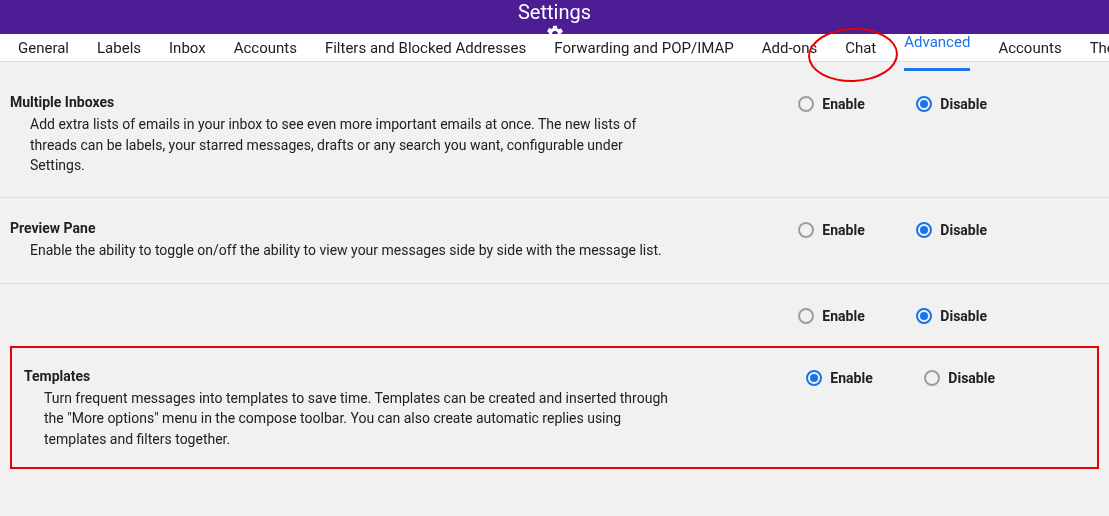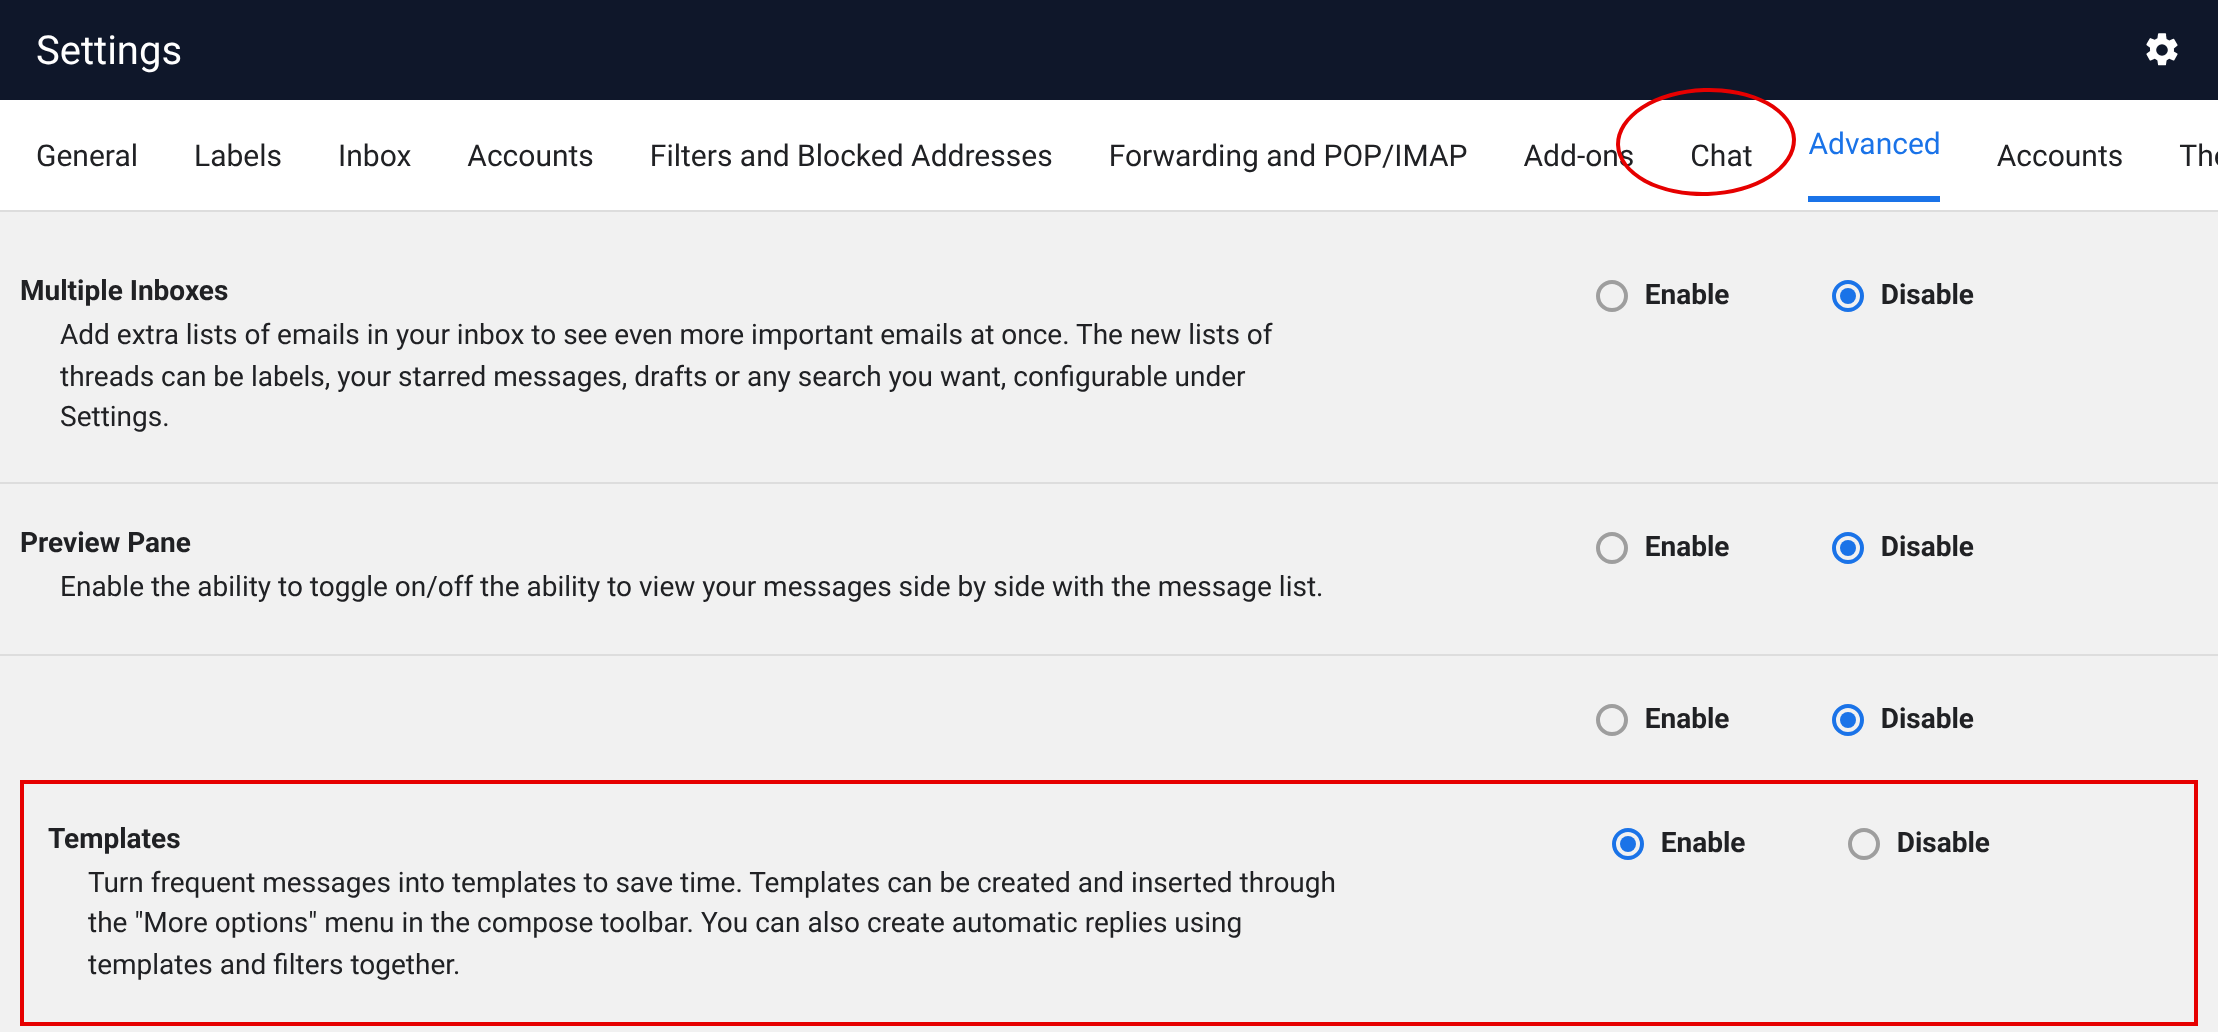--- a/index.html
+++ b/index.html
@@ -4,40 +4,41 @@
 <style>
   * { box-sizing: border-box; margin: 0; padding: 0; }
   body {
     font-family: -apple-system, BlinkMacSystemFont, "Segoe UI", Roboto, Arial, sans-serif;
     font-size: 14px;
     color: #202124;
     background: #f1f1f1;
     width: 1109px;
   }
   .header {
-    background: #0f172a;
+    background: #4c1d95;
     color: #fff;
-    height: 50px;
+    height: 34px;
     display: flex;
     align-items: center;
     justify-content: space-between;
     padding: 0 18px;
+    flex-direction: column;
   }
   .header-title {
     font-size: 20px;
     font-weight: 400;
   }
   .gear-icon svg { display: block; }
   .tabs {
     background: #fff;
     border-bottom: 1px solid #ddd;
     display: flex;
     padding: 0 18px;
     gap: 28px;
-    height: 56px;
+    height: 28px;
     align-items: center;
     position: relative;
   }
   .tab {
     font-size: 15px;
     color: #202124;
     cursor: pointer;
     padding: 9px 0;
     white-space: nowrap;
   }

